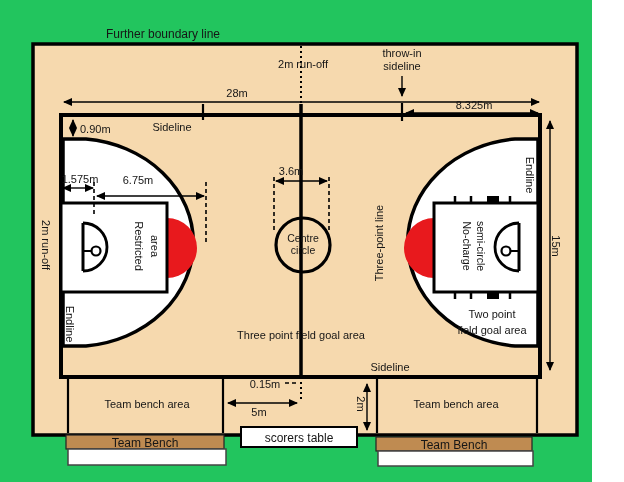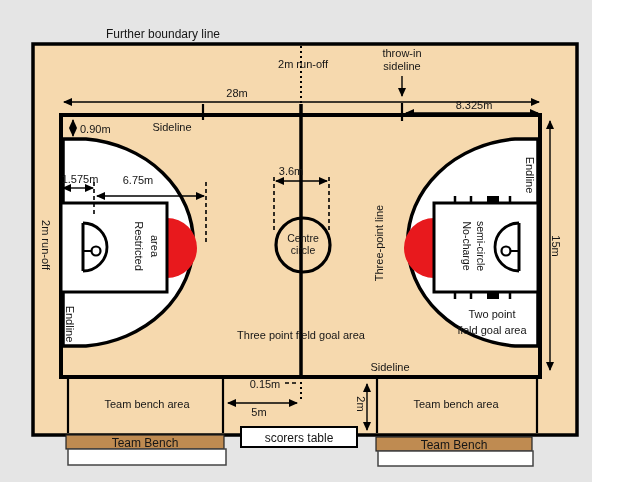--- a/index.html
+++ b/index.html
@@ -1,16 +1,16 @@
 <!DOCTYPE html>
 <html><head>
 <meta charset="utf-8">
 <style>
   html,body{margin:0;padding:0;background:#ffffff;}
-  #stage{position:relative;width:592px;height:482px;background:#e5e5e5;overflow:hidden;}
+  #stage{position:relative;width:592px;height:482px;background:#22c55e;overflow:hidden;}
   svg text{font-family:"Liberation Sans",sans-serif;fill:#161616;}
   .fs10{font-size:10.5px;}
   .fs11{font-size:11px;}
   .fs12{font-size:12px;}
   .dim{stroke:#000;stroke-width:1.4;}
   .dash{stroke:#000;stroke-width:1.6;stroke-dasharray:4 3;}
   .dot{stroke:#000;stroke-width:2;stroke-dasharray:2 3;}
 </style>
 </head>
 <body>

